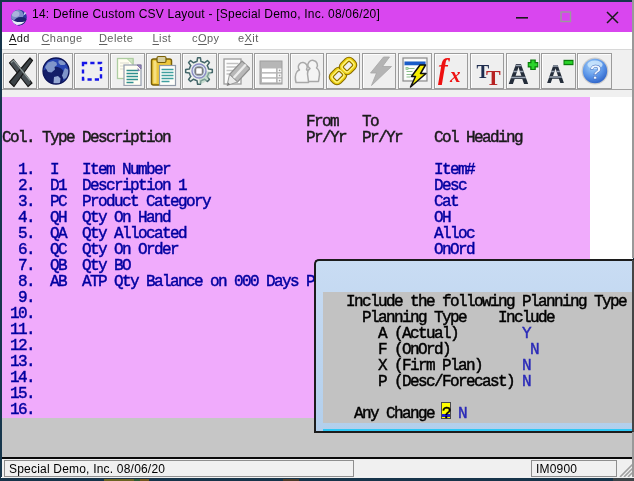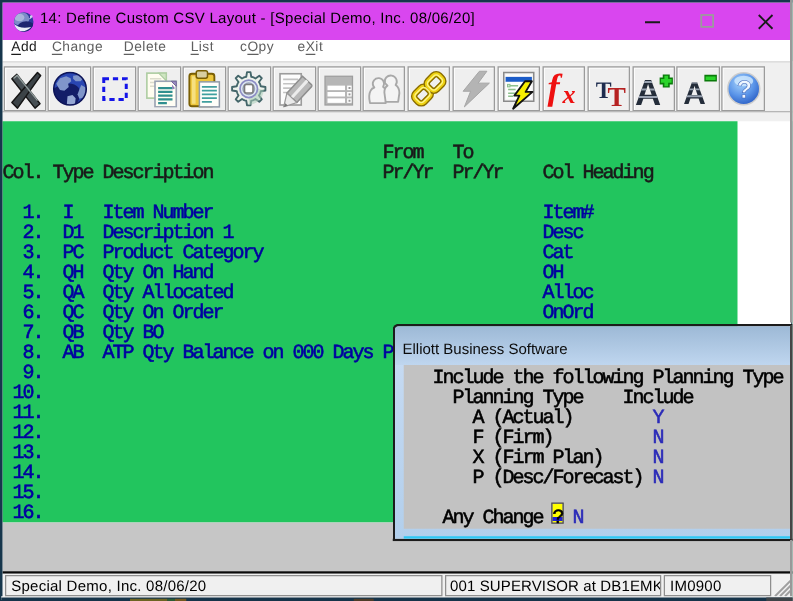--- a/index.html
+++ b/index.html
@@ -18,21 +18,21 @@
   #menubar span { position:absolute; top:-0.5px; }
   #menubar u { text-decoration:underline; text-underline-offset:2px; }
   
   #toolbar { position:absolute; left:1px; top:48px; width:632px; height:41px; background:#f0f0f0;
              border-top:1px solid #d8d8d8; }
   .tbtn { position:absolute; top:3px; height:36px; width:34.5px; background:#efefef;
           border:1px solid #9b9b9b; box-shadow:inset 1px 1px 0 #fdfdfd; }
   .tbtn svg { position:absolute; left:50%; top:50%; transform:translate(-50%,-50%); }
   
   #strip { position:absolute; left:1px; top:89px; width:632px; height:7px; background:#f0f0f0; }
-  #term { position:absolute; left:1px; top:96px; width:588px; height:321px; background:#22c55e; }
+  #term { position:absolute; left:1px; top:96px; width:588px; height:321px; background:#f0abfc; }
   pre.mono { font-family:"Liberation Mono", monospace; font-weight:normal; font-size:16px;
              line-height:16px; letter-spacing:-1.6px; white-space:pre;
              -webkit-text-stroke-width:0.45px; }
   #screen { position:absolute; left:0px; top:17px; color:#0000a0; }
   #screen b { color:#1a1a1a; font-weight:normal; }
   
   #grayzone { position:absolute; left:1px; top:417px; width:632px; height:39px; background:#c6c6c6; }
   #blackline { position:absolute; left:1px; top:456px; width:632px; height:2px; background:#0a0a0a; }
   
   #status { position:absolute; left:1px; top:458px; width:632px; height:33px; background:#f0f0f0;
@@ -305,44 +305,40 @@
  12.
  13.
  14.
  15.
  16.</pre>
   </div>
   <div id="grayzone"></div>
   <div id="blackline"></div>
   <div id="status">
     <div class="panel" style="left:2px;width:350px;">Special Demo, Inc. 08/06/20</div>
-    <div class="panel" style="left:354px;width:173px;padding-left:3px;letter-spacing:0.1px;">001 SUPERVISOR at DB1EMK</div>
     <div class="panel" style="left:529px;width:86px;">IM0900</div>
     <svg style="position:absolute;left:617px;top:5px" width="15" height="13">
         <path d="M1 13 L14 0 M5 13 L14 4 M9 13 L14 8" stroke="#a0a0a0" stroke-width="1.6" fill="none"></path>
       </svg>
   </div>
   <div id="bottombar">
       <div style="position:absolute;left:103px;top:1px;width:30px;height:3px;background:#6d6422"></div>
       <div style="position:absolute;left:133px;top:1px;width:6px;height:3px;background:#2c5c34"></div>
       <div style="position:absolute;left:139px;top:1px;width:9px;height:3px;background:#74581e"></div>
       <div style="position:absolute;left:282px;top:1px;width:16px;height:3px;background:#4e3c28"></div>
       <div style="position:absolute;left:612px;top:0;width:22px;height:4px;background:#3e4448"></div>
     </div>
   <div id="dlg">
-    <div id="dlg-title">
-        <span>Elliott Business Software</span>
-      </div>
     <div id="dlg-body"></div>
     <div id="dlg-cyan"></div>
     <div id="ncurbox"></div>
     <pre class="mono" id="dlgpre"><b> Include the following Planning Type
    Planning Type    Include</b>
 <b>     A (Actual)</b>        Y
-<b>     F (Firm)</b>          N
+<b>     F (OnOrd)</b>          N
 <b>     X (Firm Plan)</b>     N
 <b>     P (Desc/Forecast)</b> N
 
 <b>  Any Change ? </b>N</pre>
   </div>
 </div>
 <div style="position:absolute;left:0;top:0;width:634px;height:2px;background:#16364c;z-index:90"></div>
 <div style="position:absolute;left:0;top:0;width:1.5px;height:477px;background:#16364c;z-index:90"></div>
 <div style="position:absolute;left:632px;top:0;width:2px;height:258px;background:#999999;z-index:90"></div>
 <div style="position:absolute;left:632px;top:432px;width:2px;height:45px;background:#999999;z-index:90"></div>

